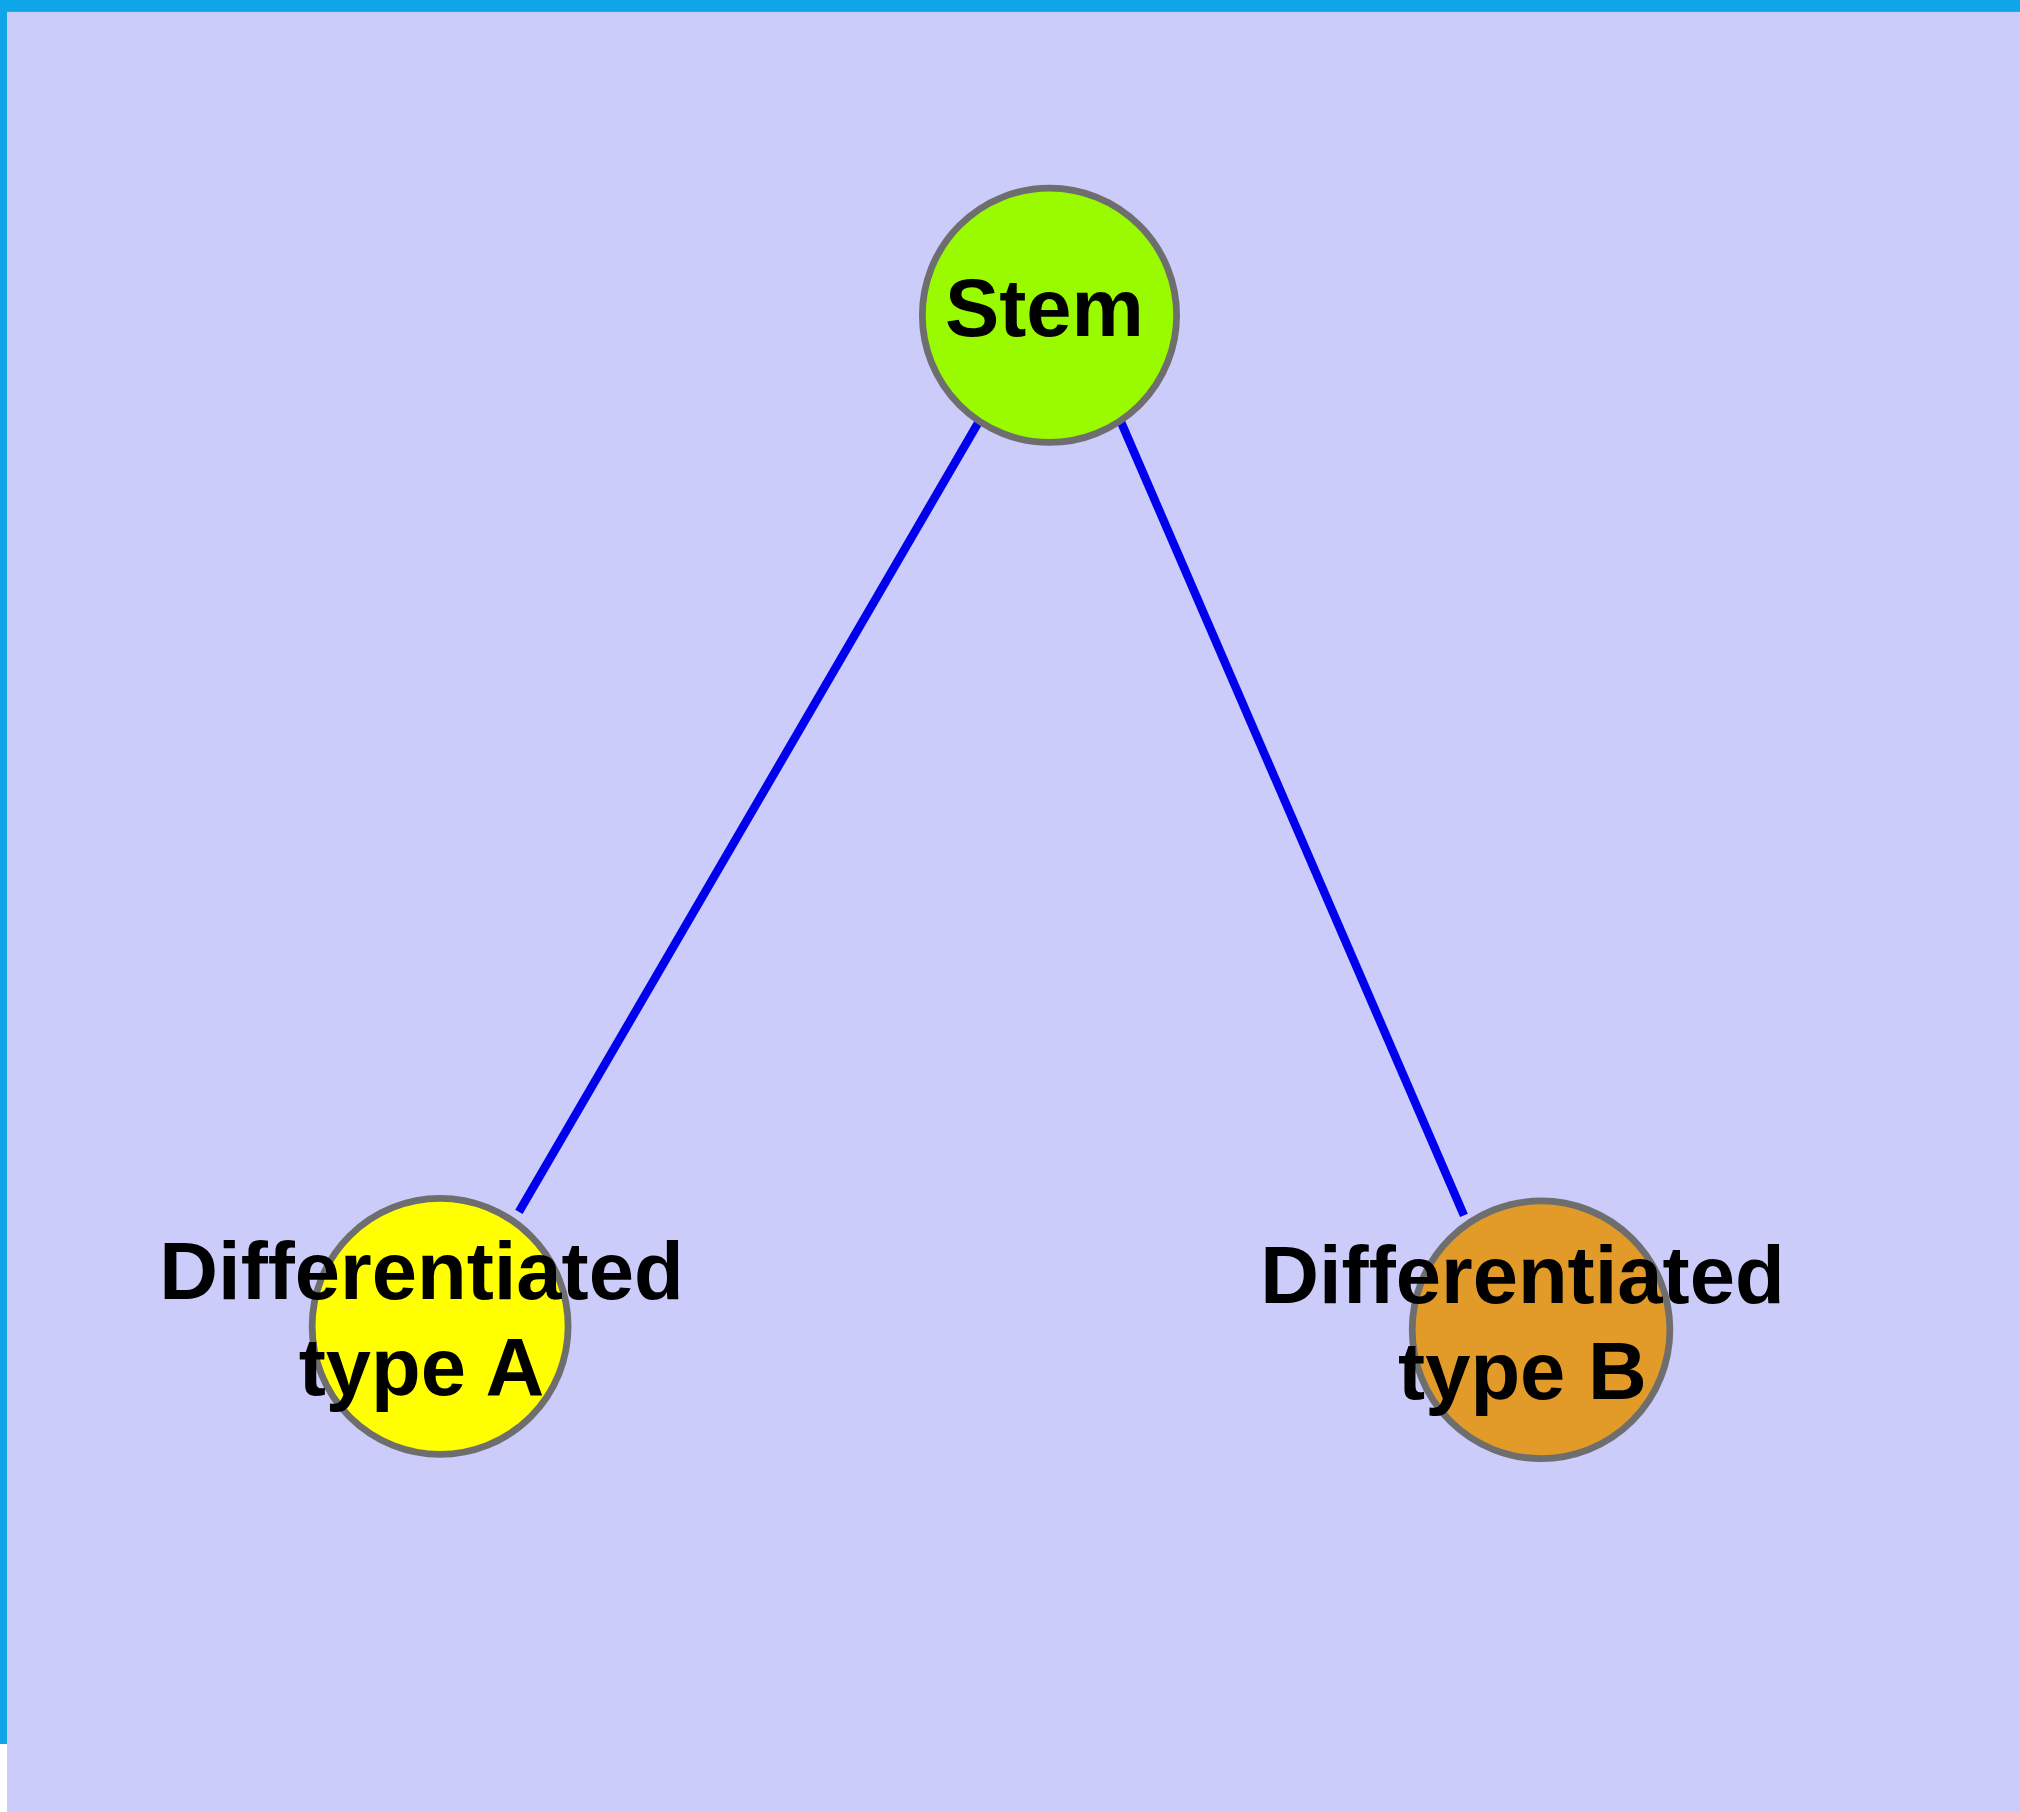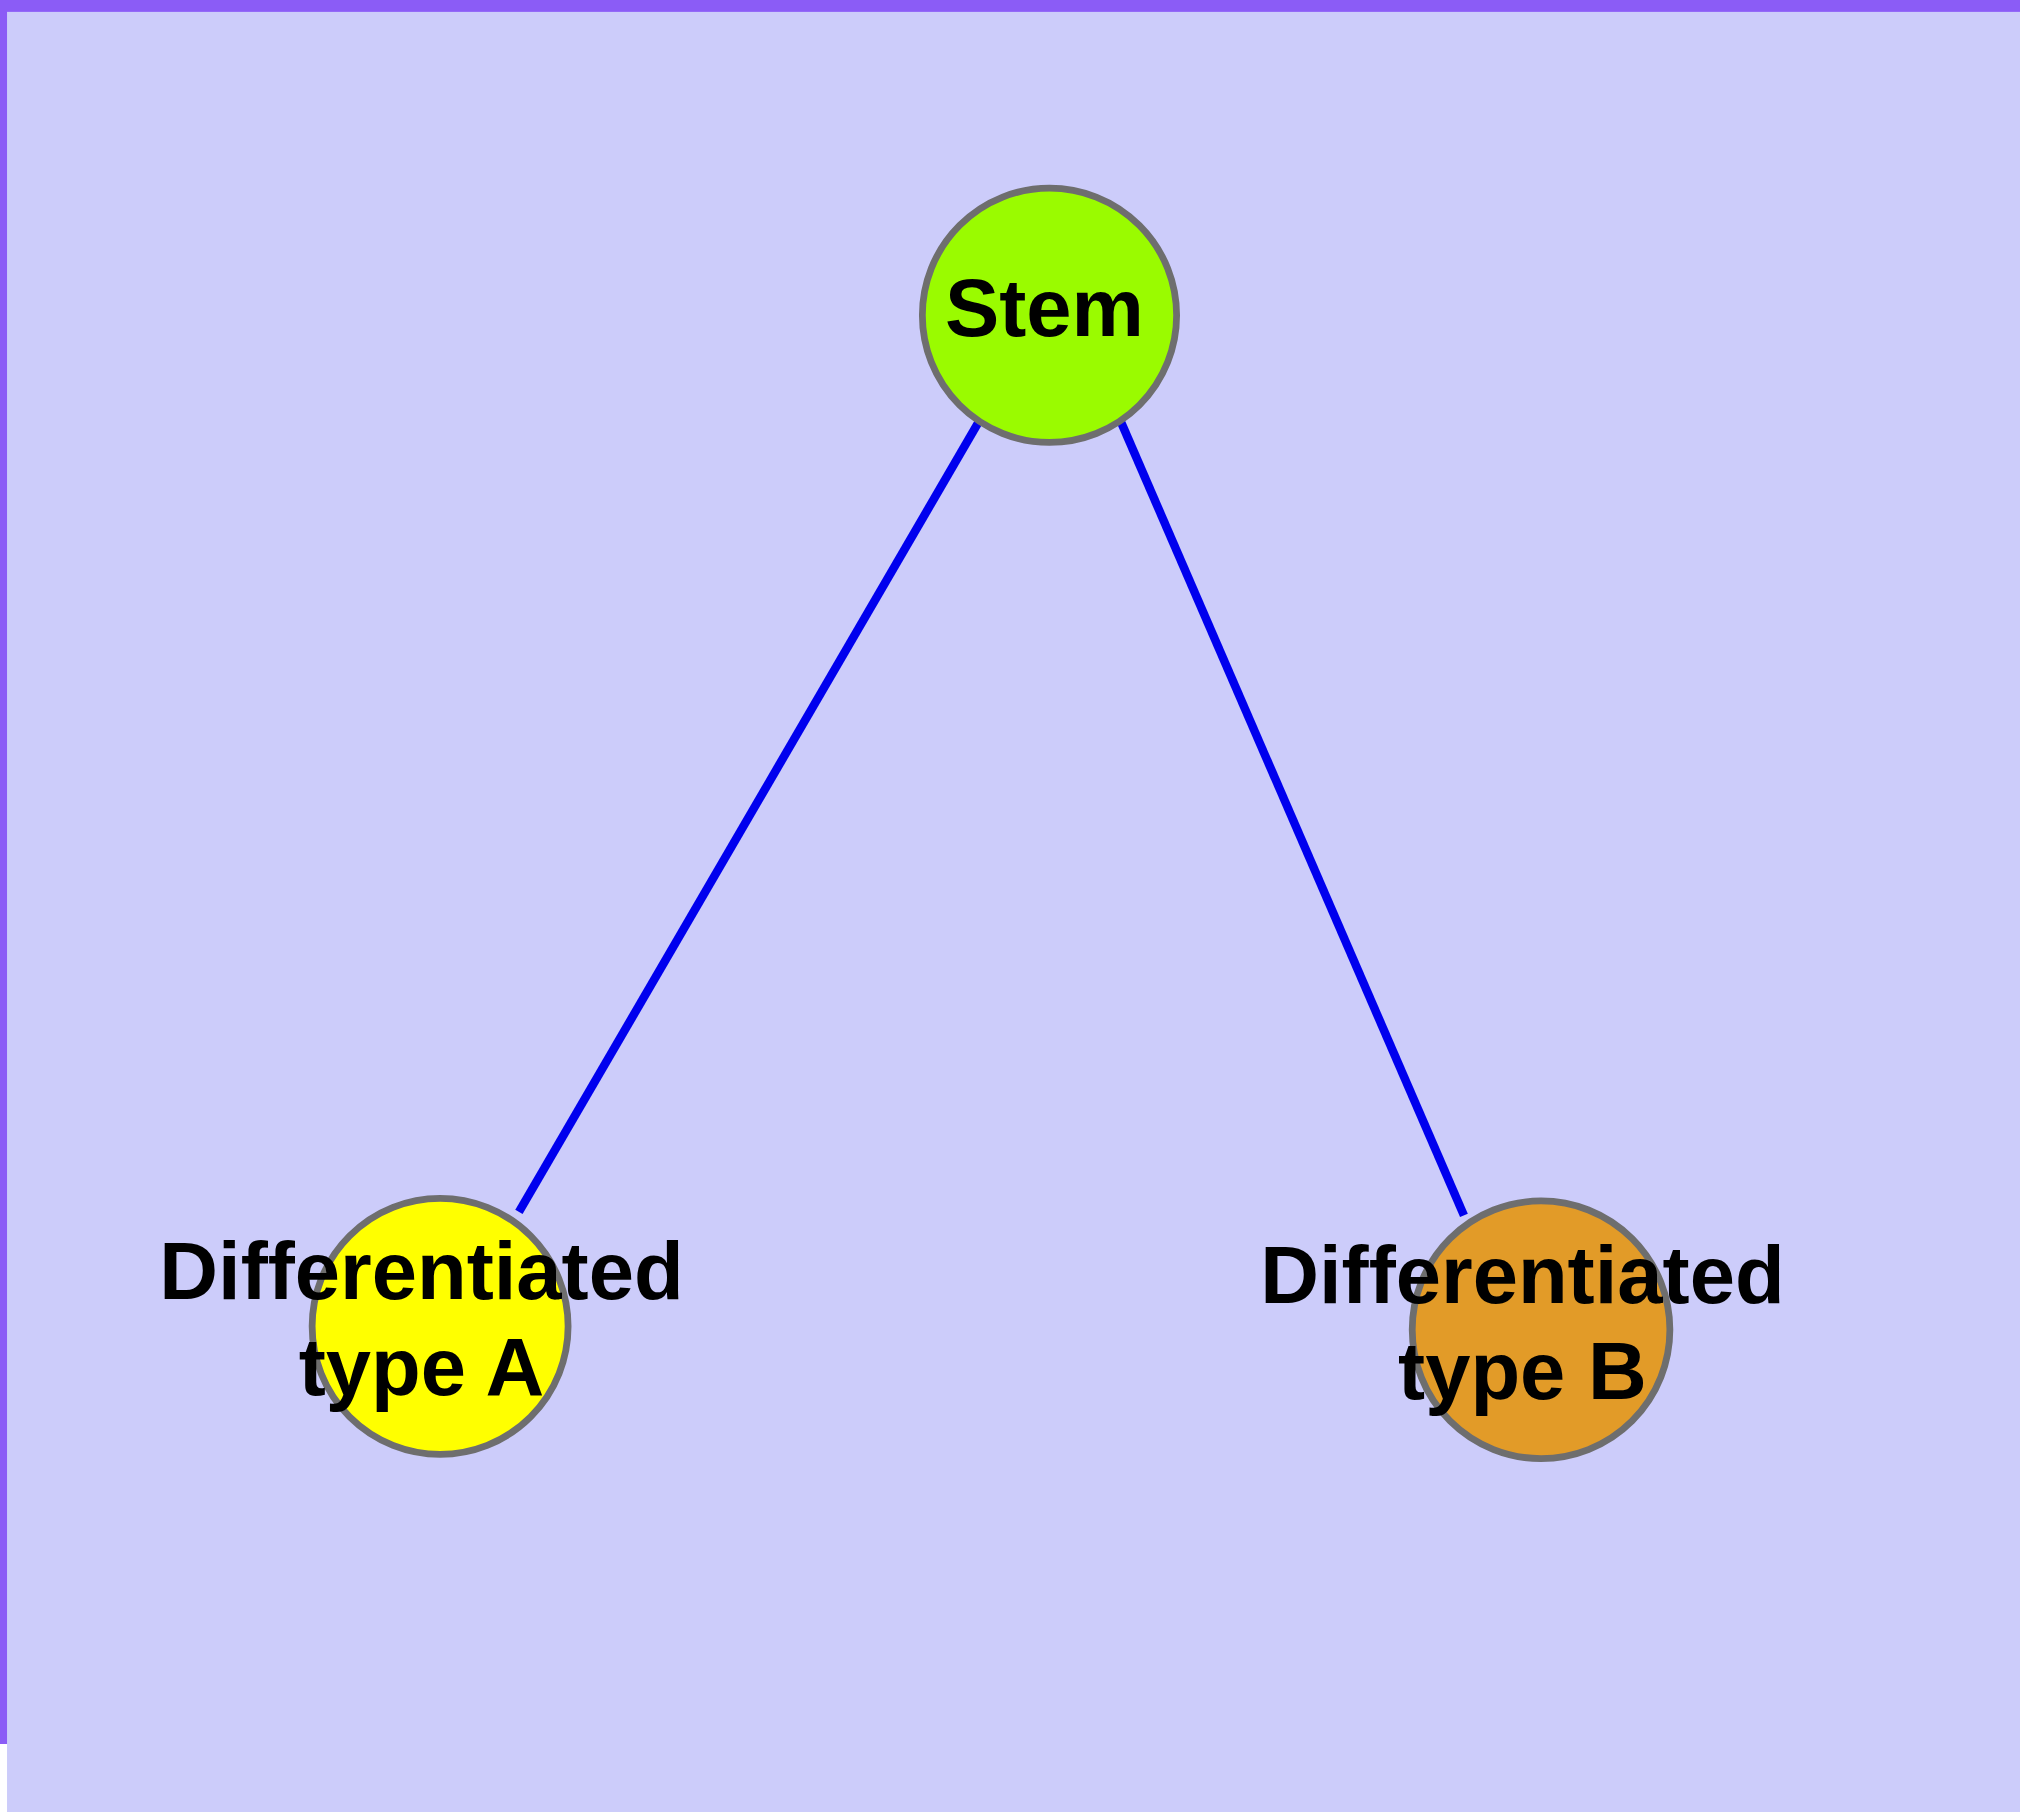--- a/index.html
+++ b/index.html
@@ -10,21 +10,21 @@
   body {
     width: 2021px;
     height: 1812px;
     overflow: hidden;
     font-family: "Liberation Sans", sans-serif;
   }
   #graph-canvas {
     position: relative;
     width: 2021px;
     height: 1744px;
-    background: #8b5cf6;
+    background: #0ea5e9;
   }
   #graph-svg {
     position: absolute;
     top: 0;
     left: 0;
     width: 2021px;
     height: 1812px;
     display: block;
   }
   .node-label {

